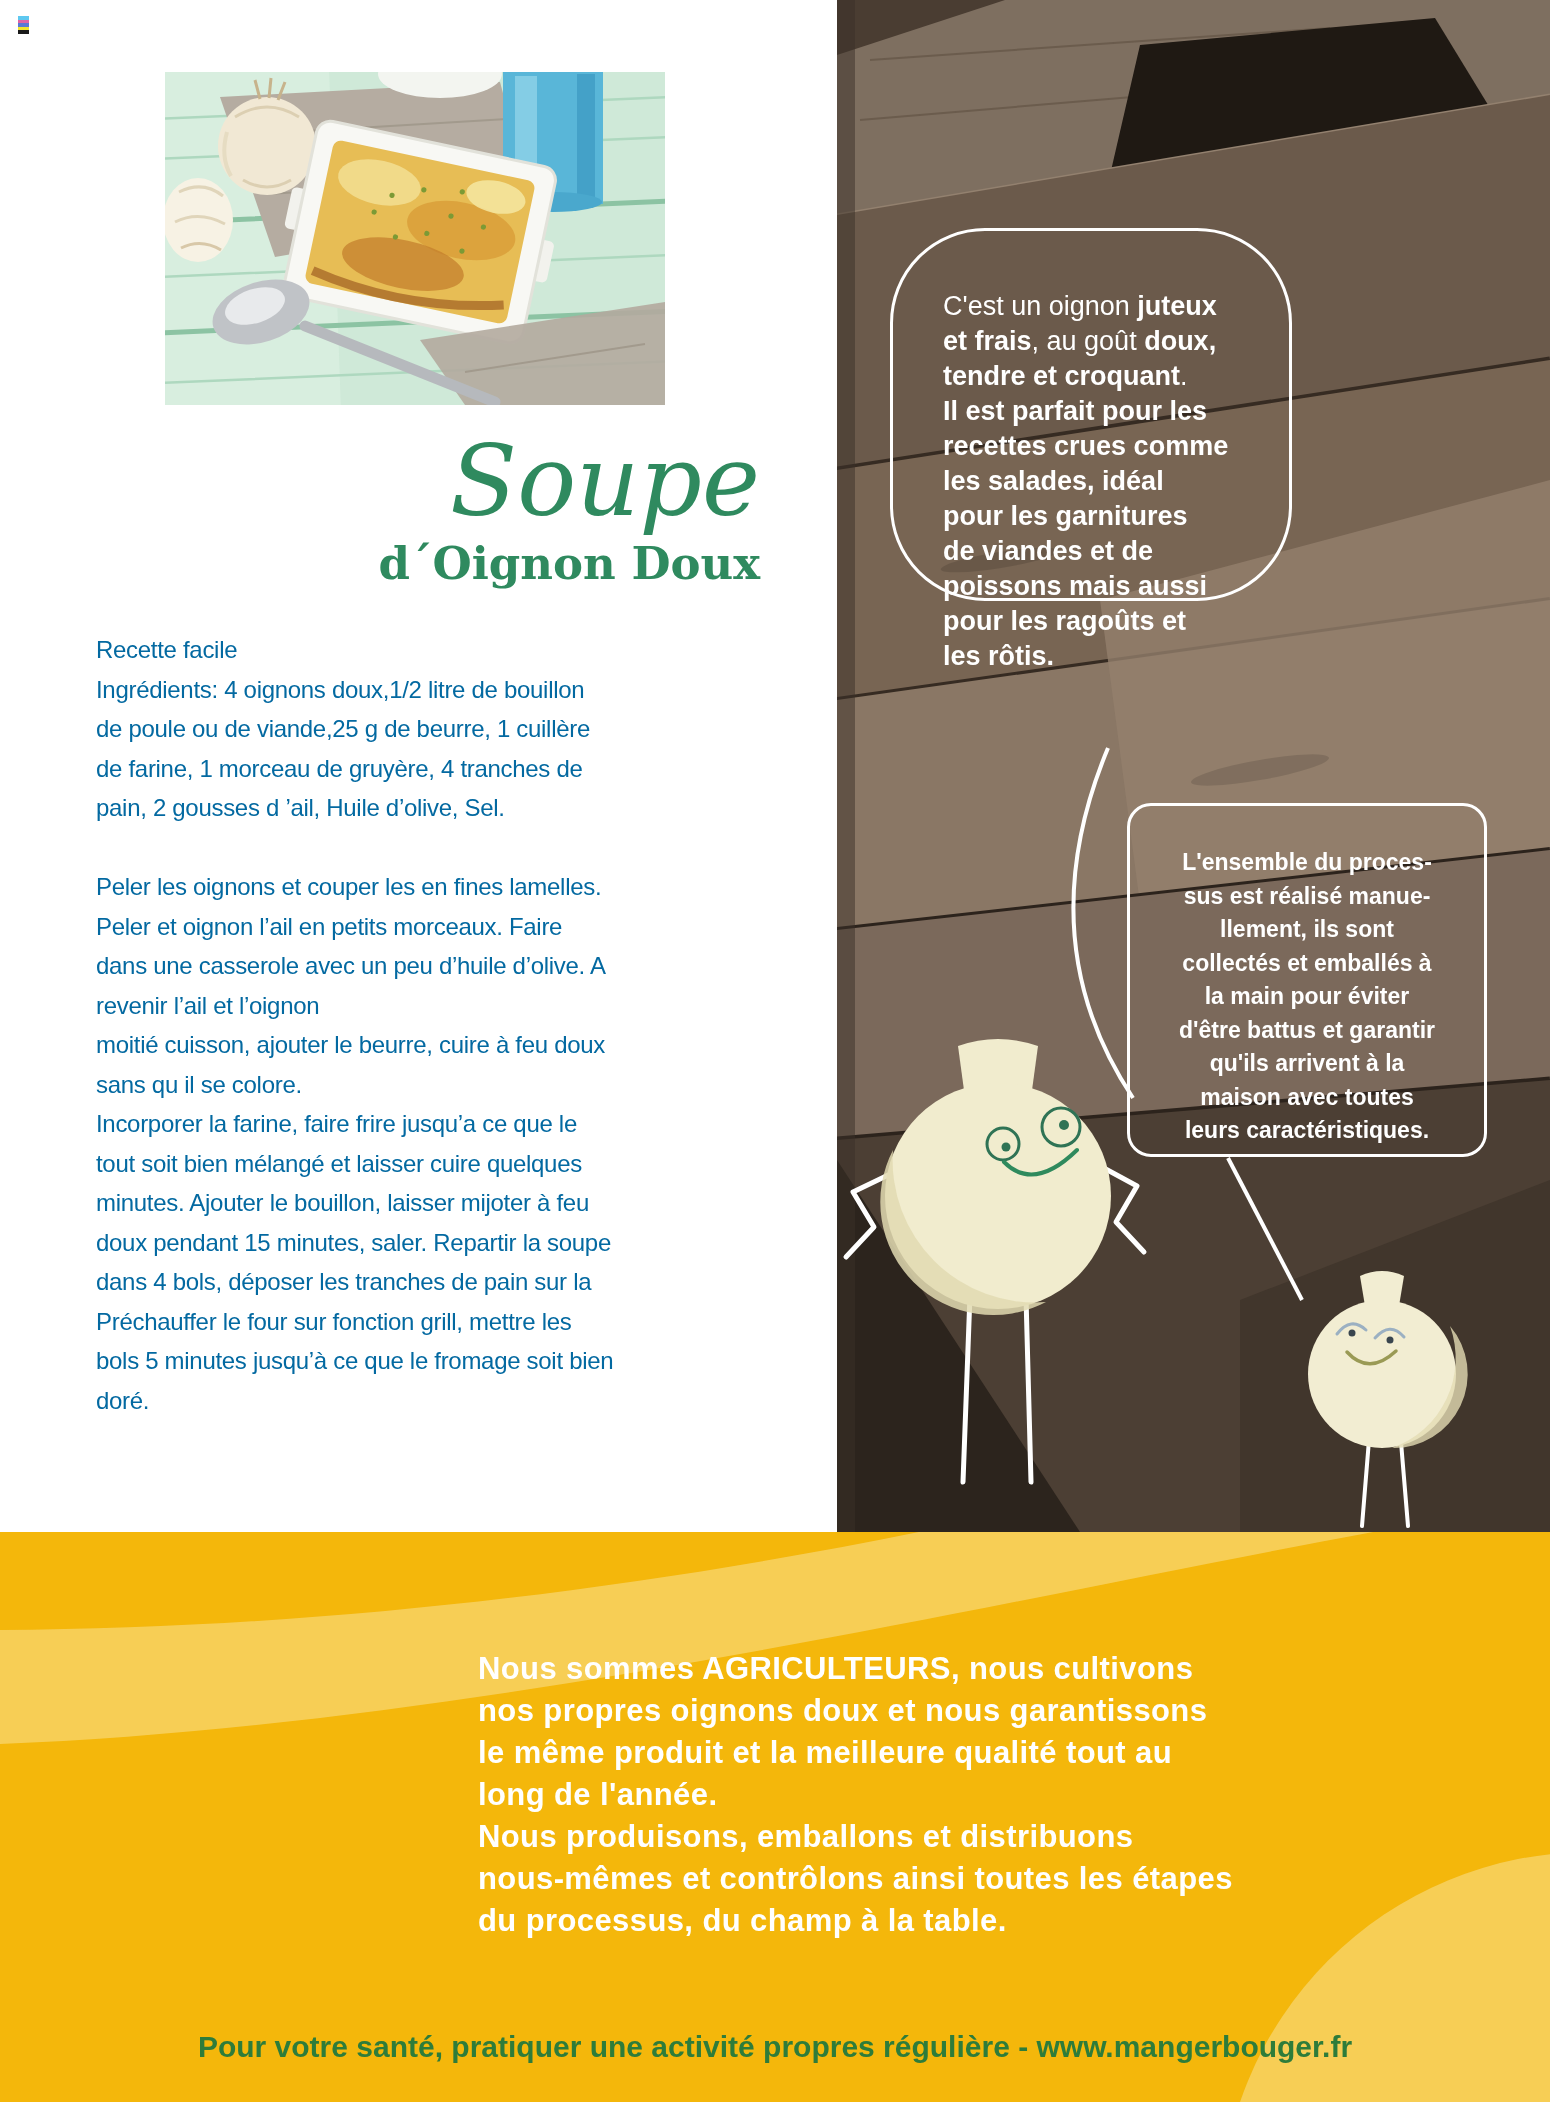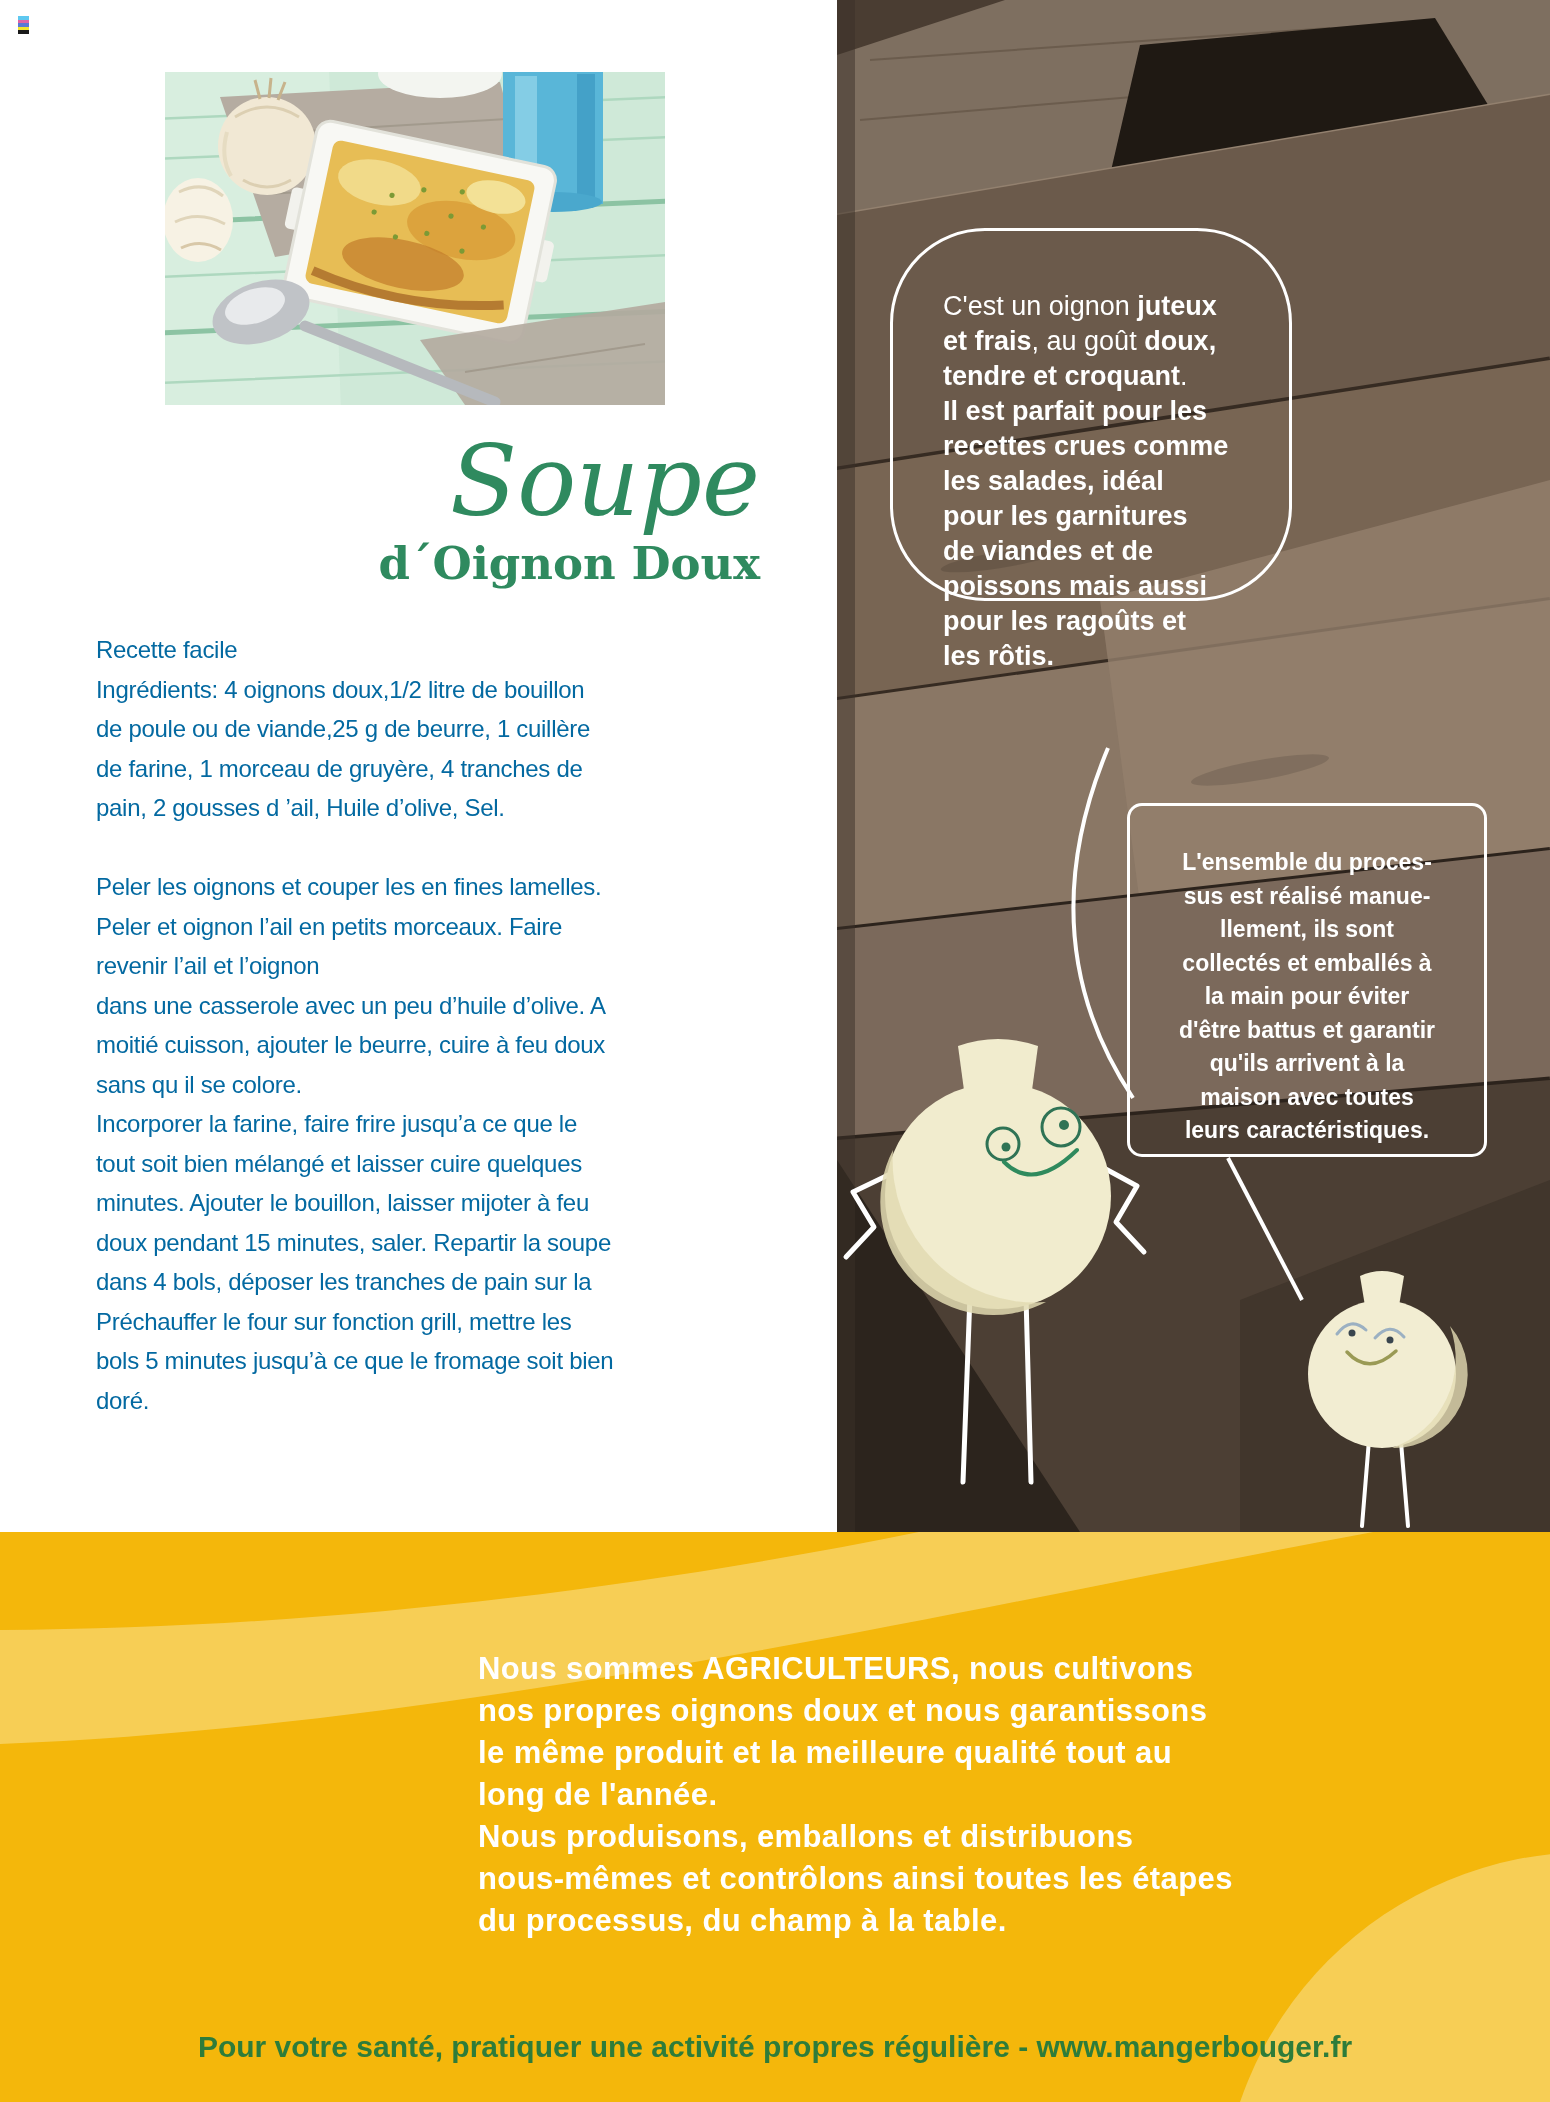--- a/index.html
+++ b/index.html
@@ -23,21 +23,21 @@
 
   
   .wood{position:absolute;left:837px;top:0;width:713px;height:1532px;}
   .wood svg{position:absolute;left:0;top:0;}
 
   .bubble{position:absolute;border:3px solid #ffffff;background:transparent;box-sizing:border-box;}
   .bubble1{left:890px;top:228px;width:402px;height:373px;border-radius:95px;}
   .bubble1 .btxt{position:absolute;left:50px;top:58px;color:#ffffff;font-size:27px;}
   .bubble1 .tl{line-height:35px;white-space:nowrap;font-weight:400;}
   .bubble1 .tl .b{font-weight:700;}
-  .bubble2{left:1127px;top:803px;width:360px;height:354px;border-radius:15px;}
+  .bubble2{left:1127px;top:803px;width:360px;height:354px;border-radius:24px;}
   .bubble2 .btxt{position:absolute;left:0;top:40px;width:100%;text-align:center;
                  color:#ffffff;font-size:23px;font-weight:700;}
   .bubble2 .tl{line-height:33.5px;white-space:nowrap;}
 
   
   .band{position:absolute;left:0;top:1532px;width:1550px;height:570px;background:#f4b70b;overflow:hidden;}
   .band svg{position:absolute;left:0;top:0;}
   .farmers{position:absolute;left:478px;top:116px;color:#ffffff;font-size:31px;
            font-weight:600;letter-spacing:0.4px;}
   .farmers .tl{line-height:42px;white-space:nowrap;}
@@ -129,22 +129,22 @@
 
   <div class="recipe-text">
       <div class="tl">Recette facile</div>
       <div class="tl">Ingrédients: 4 oignons doux,1/2 litre de bouillon</div>
       <div class="tl">de poule ou de viande,25 g de beurre, 1 cuillère</div>
       <div class="tl">de farine, 1 morceau de gruyère, 4 tranches de</div>
       <div class="tl">pain, 2 gousses d ’ail, Huile d’olive, Sel.</div>
       <div class="tl">&nbsp;</div>
       <div class="tl">Peler les oignons et couper les en fines lamelles.</div>
       <div class="tl">Peler et oignon l’ail en petits morceaux. Faire</div>
+      <div class="tl">dans une casserole avec un peu d’huile d’olive. A</div>
       <div class="tl">revenir l’ail et l’oignon</div>
-      <div class="tl">dans une casserole avec un peu d’huile d’olive. A</div>
       <div class="tl">moitié cuisson, ajouter le beurre, cuire à feu doux</div>
       <div class="tl">sans qu il se colore.</div>
       <div class="tl">Incorporer la farine, faire frire jusqu’a ce que le</div>
       <div class="tl">tout soit bien mélangé et laisser cuire quelques</div>
       <div class="tl">minutes. Ajouter le bouillon, laisser mijoter à feu</div>
       <div class="tl">doux pendant 15 minutes, saler. Repartir la soupe</div>
       <div class="tl">dans 4 bols, déposer les tranches de pain sur la</div>
       <div class="tl">Préchauffer le four sur fonction grill, mettre les</div>
       <div class="tl">bols 5 minutes jusqu’à ce que le fromage soit bien</div>
       <div class="tl">doré.</div>

